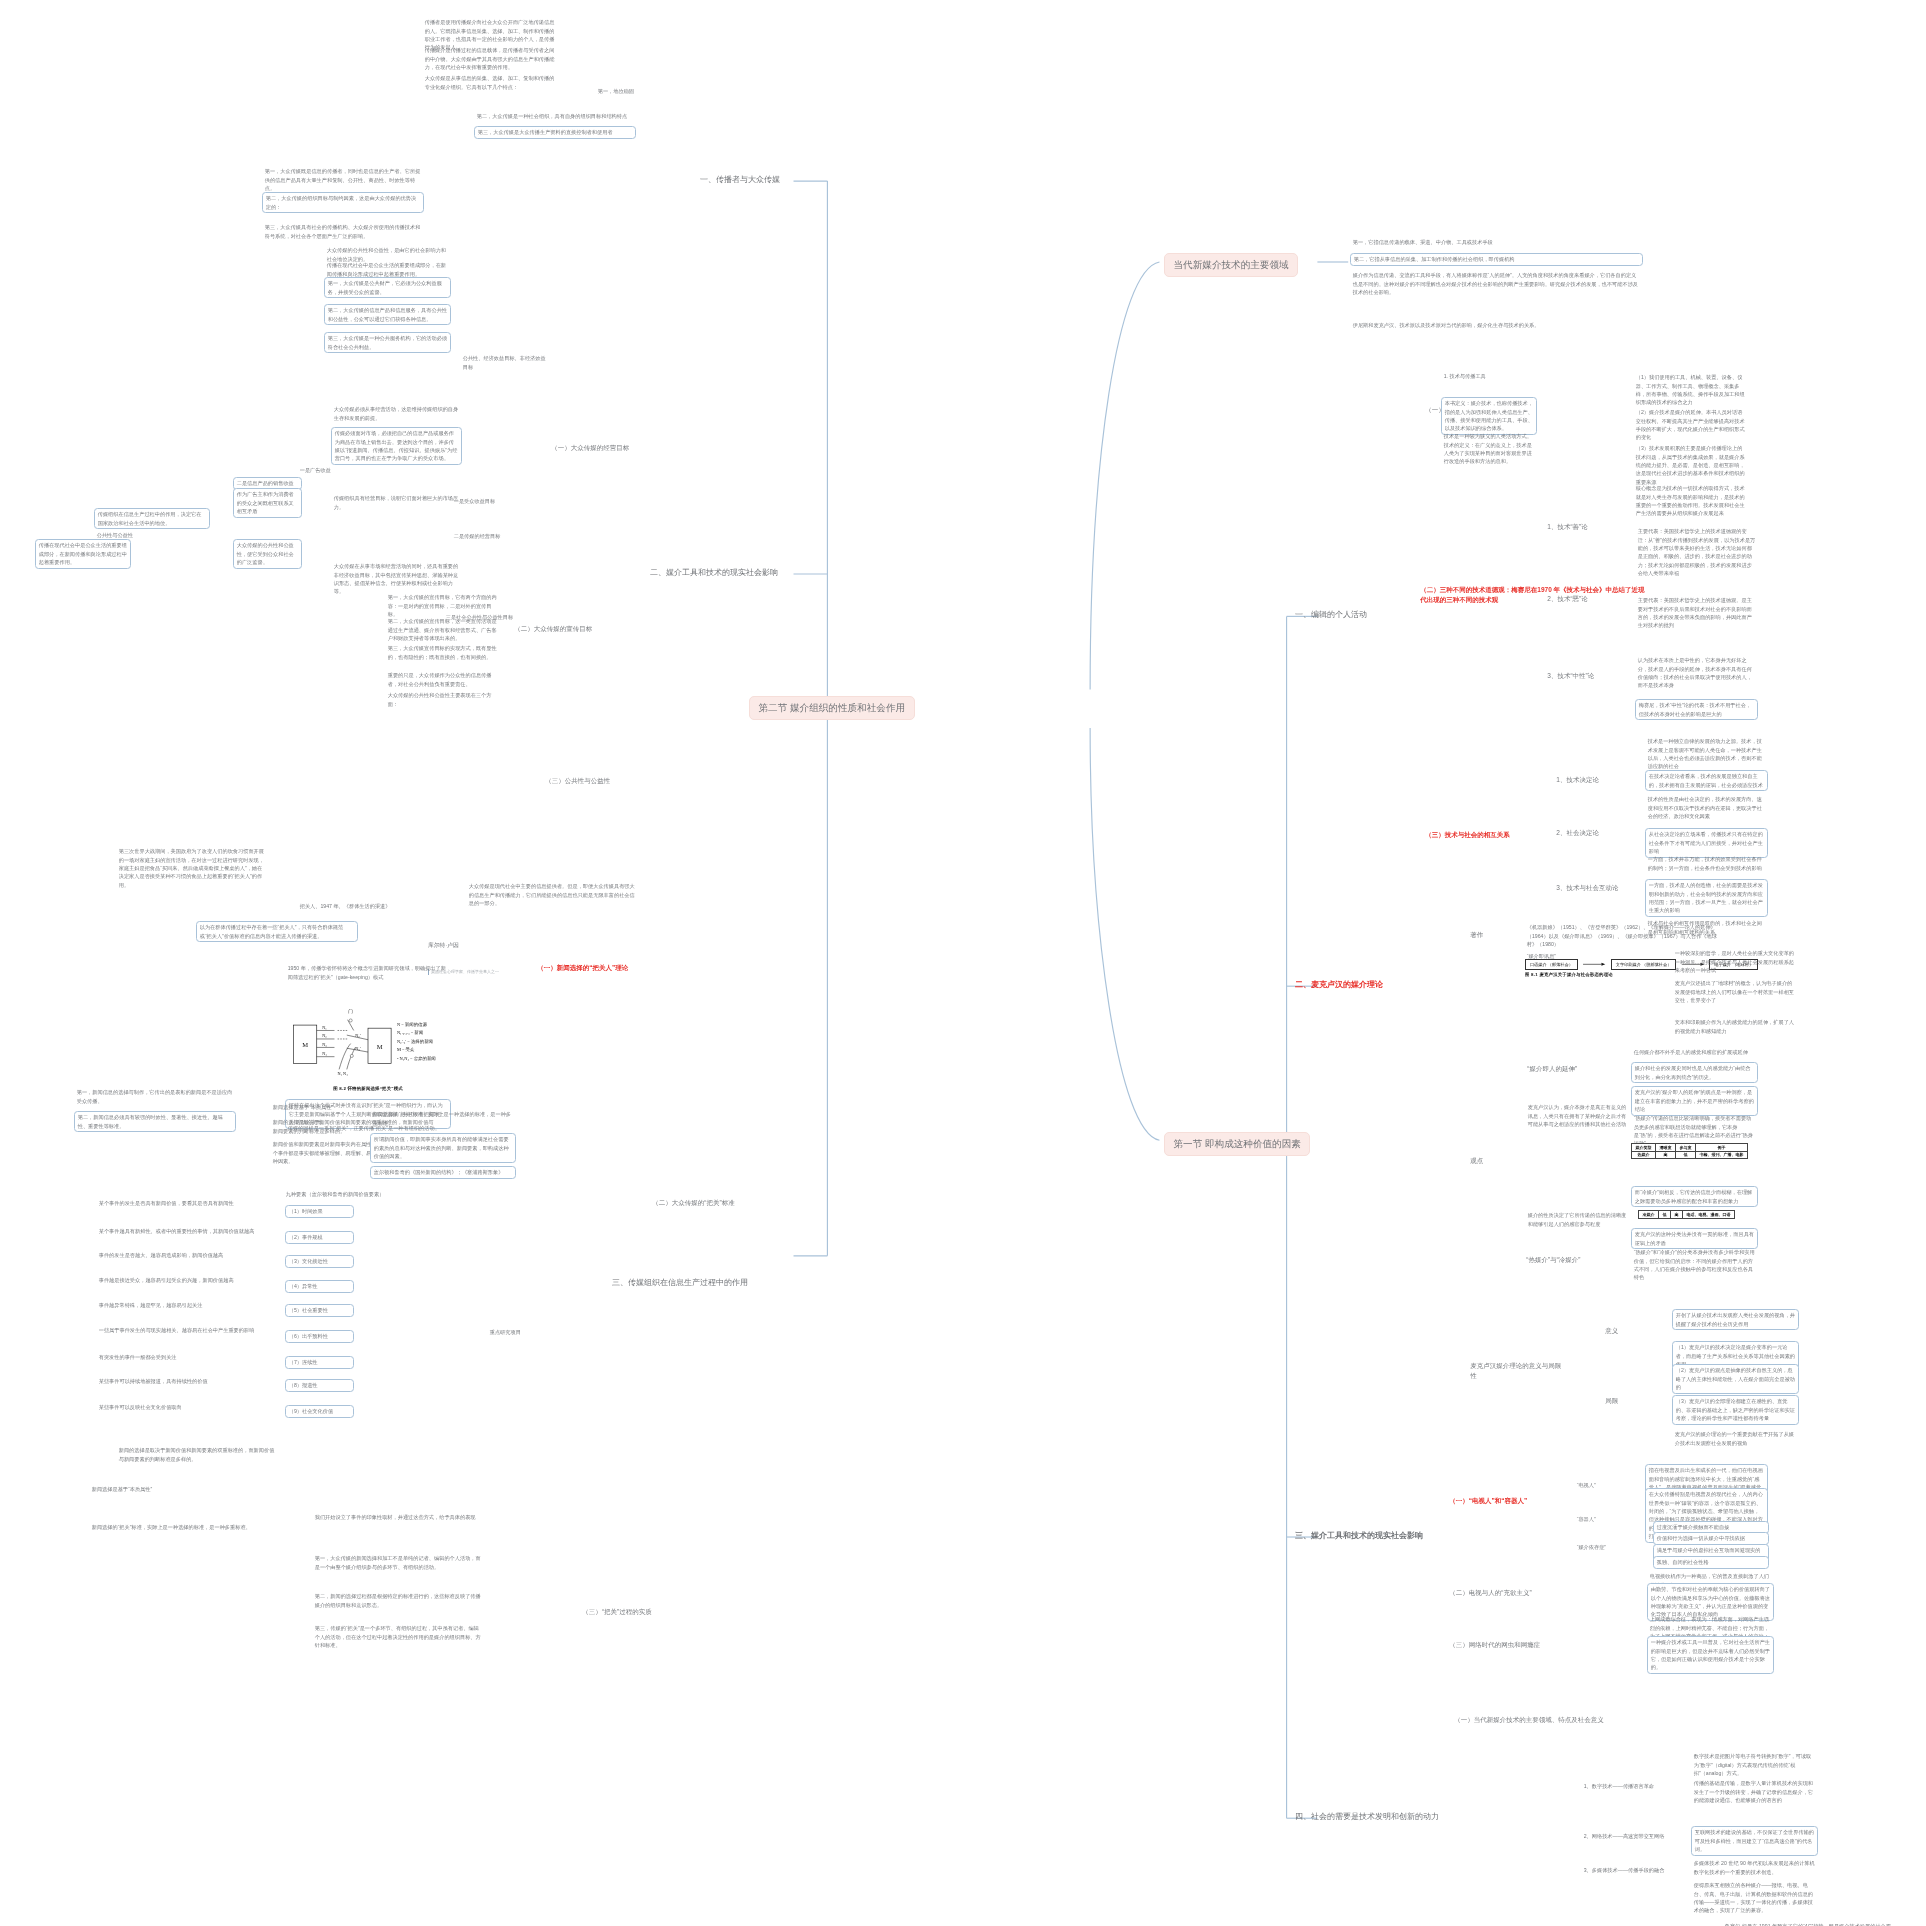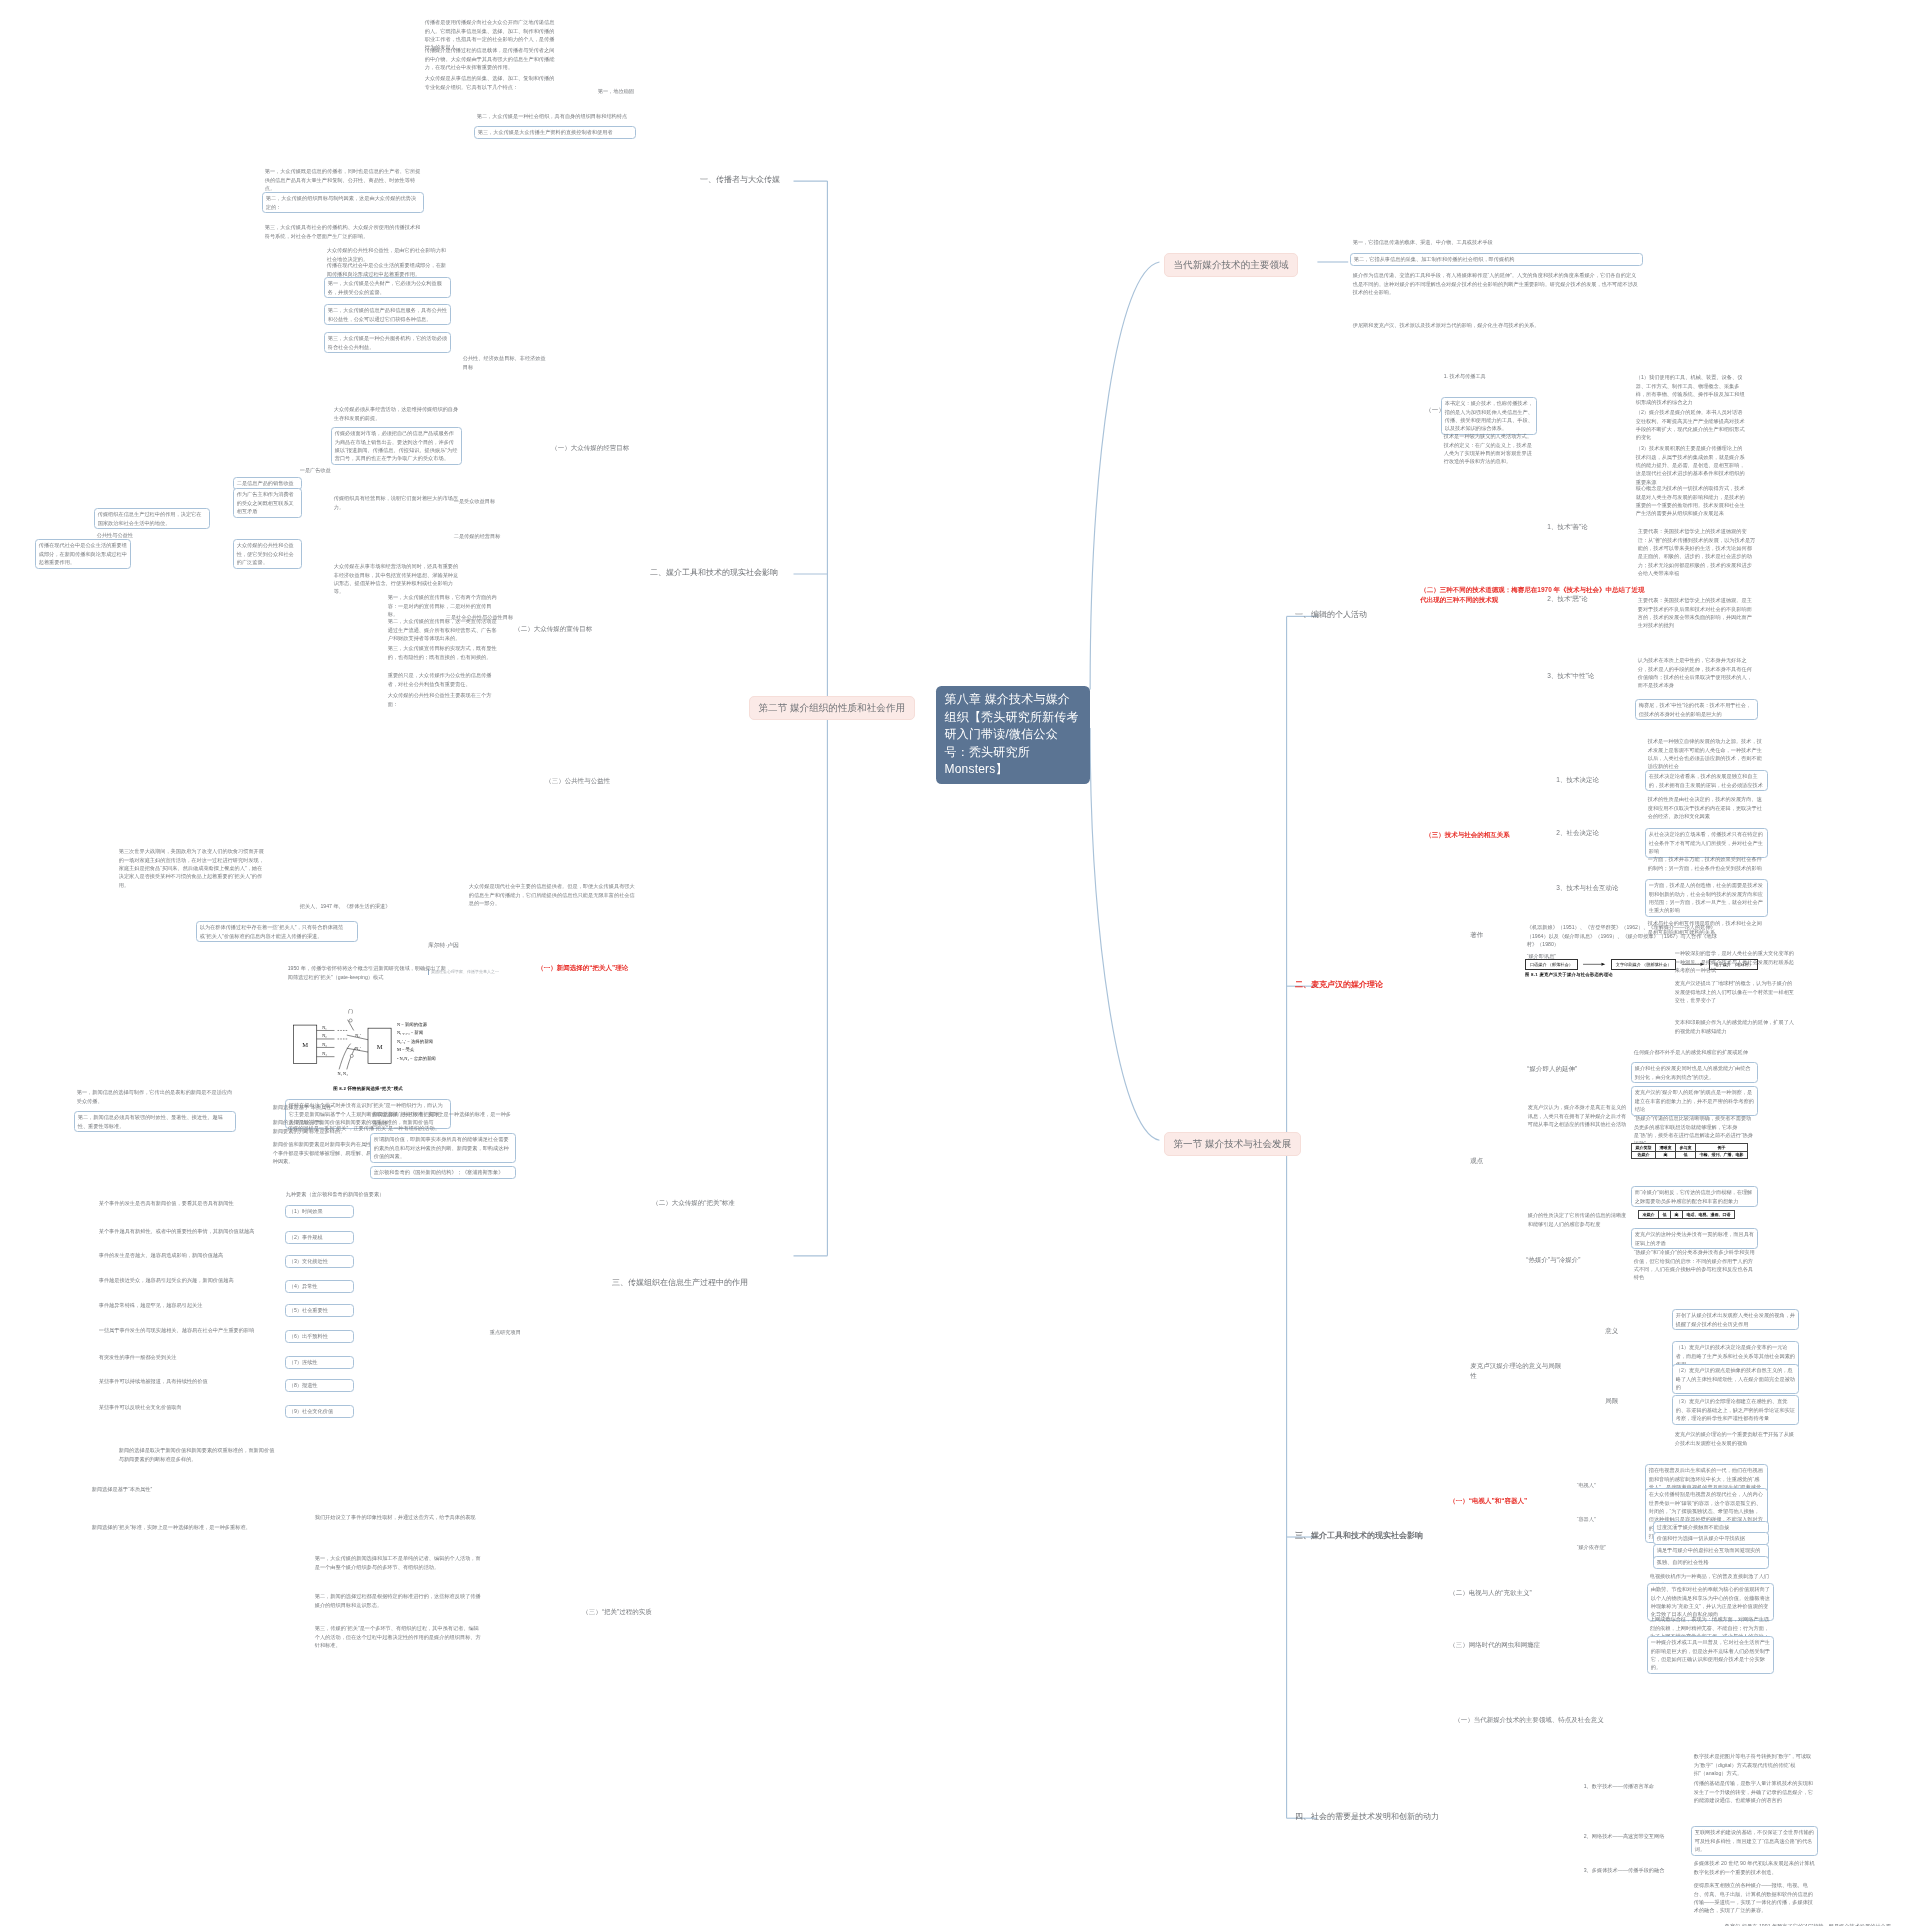--- a/index.html
+++ b/index.html
@@ -130,27 +130,26 @@
       <path d="M3340 2960 L3340 1600"></path>
       <path d="M3340 2960 L3340 4720"></path>
       <path d="M3340 1600 L3420 1600"></path>
       <path d="M3340 2560 L3420 2560"></path>
       <path d="M3340 3990 L3420 3990"></path>
       <path d="M3340 4720 L3420 4720"></path>
       <path d="M3250 2960 L3340 2960"></path>
     </g>
   </svg>
 
-  <div class="node root" style="left:936px;top:686px;width:154px;">第八章 媒介技术与媒介组织【秃头研究所新传考研入门带读/微信公众号：秃头研究所Monsters】</div>
 
   <div class="node lv1" style="left:749px;top:696px;">第二节 媒介组织的性质和社会作用</div>
 
   <div class="node lv1" style="left:1164px;top:253px;">当代新媒介技术的主要领域</div>
 
-  <div class="node lv1" style="left:1164px;top:1132px;">第一节 媒介技术与社会发展</div>
+  <div class="node lv1" style="left:1164px;top:1132px;">第一节 即构成这种价值的因素</div>
 
   <div class="node leaf" style="left:1350px;top:237px;width:293px;">第一，它指信息传递的载体、渠道、中介物、工具或技术手段</div>
   <div class="node leaf boxed" style="left:1350px;top:253px;width:293px;">第二，它指从事信息的采集、加工制作和传播的社会组织，即传媒机构</div>
   <div class="node leaf" style="left:1350px;top:270px;width:293px;">媒介作为信息传递、交流的工具和手段，有人将媒体称作是“人的延伸”。人文的角度和技术的角度来看媒介，它们各自的定义也是不同的。这种对媒介的不同理解也会对媒介技术的社会影响的判断产生重要影响。研究媒介技术的发展，也不可能不涉及技术的社会影响。</div>
   <div class="node leaf" style="left:1350px;top:320px;width:293px;">伊尼斯和麦克卢汉、技术派以及技术派对当代的影响，媒介化生存与技术的关系。</div>
 
   <div class="node lv2" style="left:1292px;top:608px;">一、编辑的个人活动</div>
   <div class="node lv2 red" style="left:1292px;top:978px;">二、麦克卢汉的媒介理论</div>
   <div class="node lv2" style="left:1292px;top:1529px;font-weight:bold;">三、媒介工具和技术的现实社会影响</div>
   <div class="node lv2" style="left:1292px;top:1810px;">四、社会的需要是技术发明和创新的动力</div>

